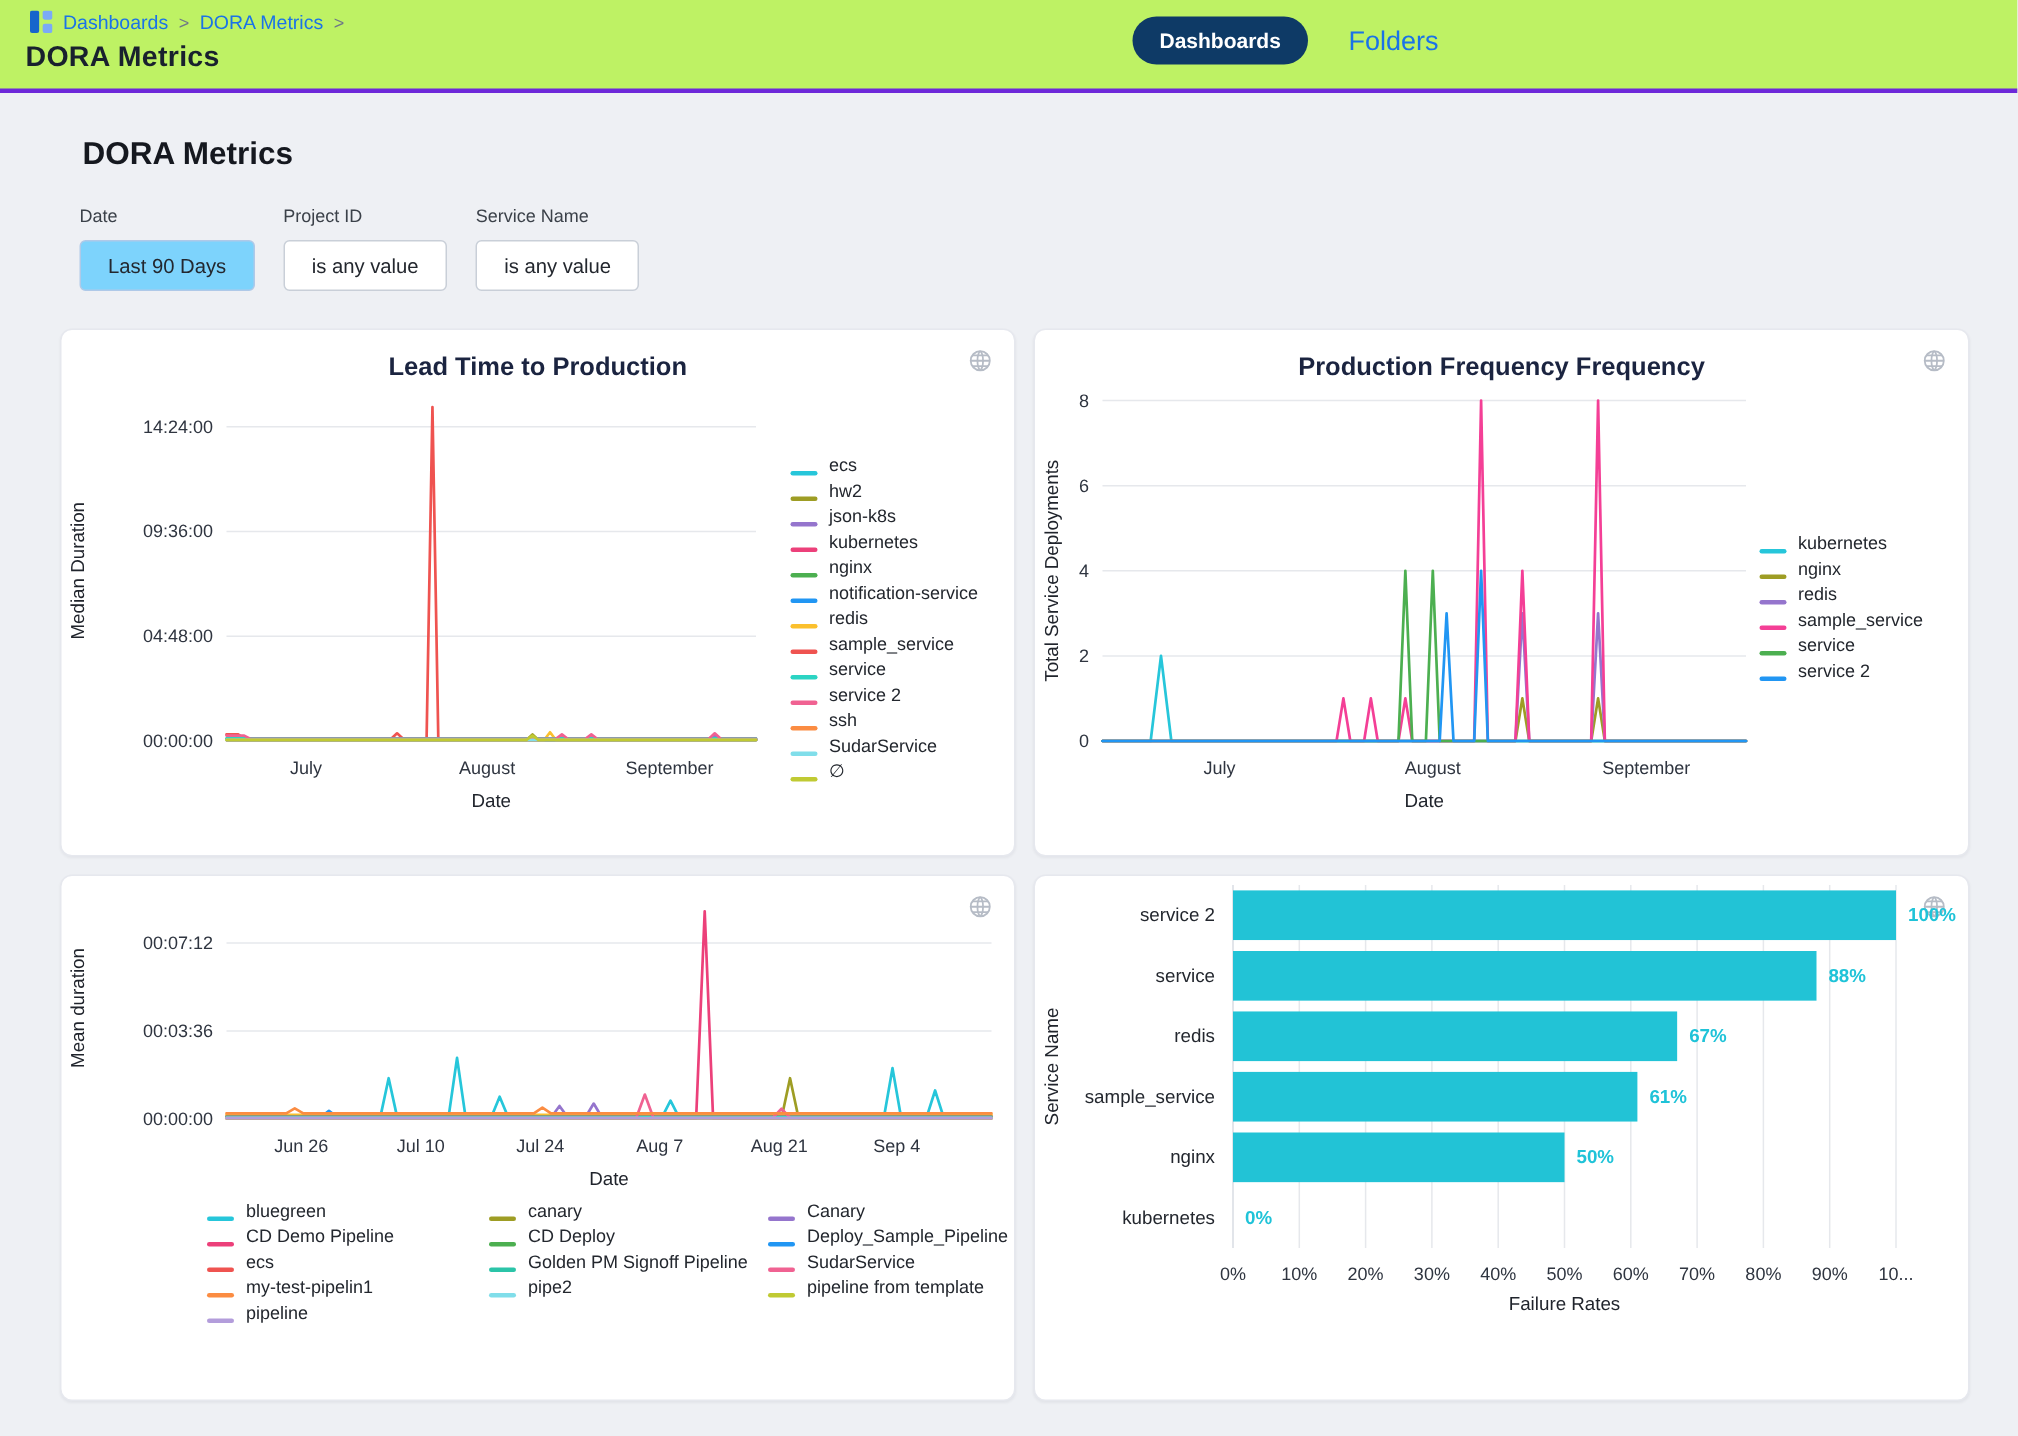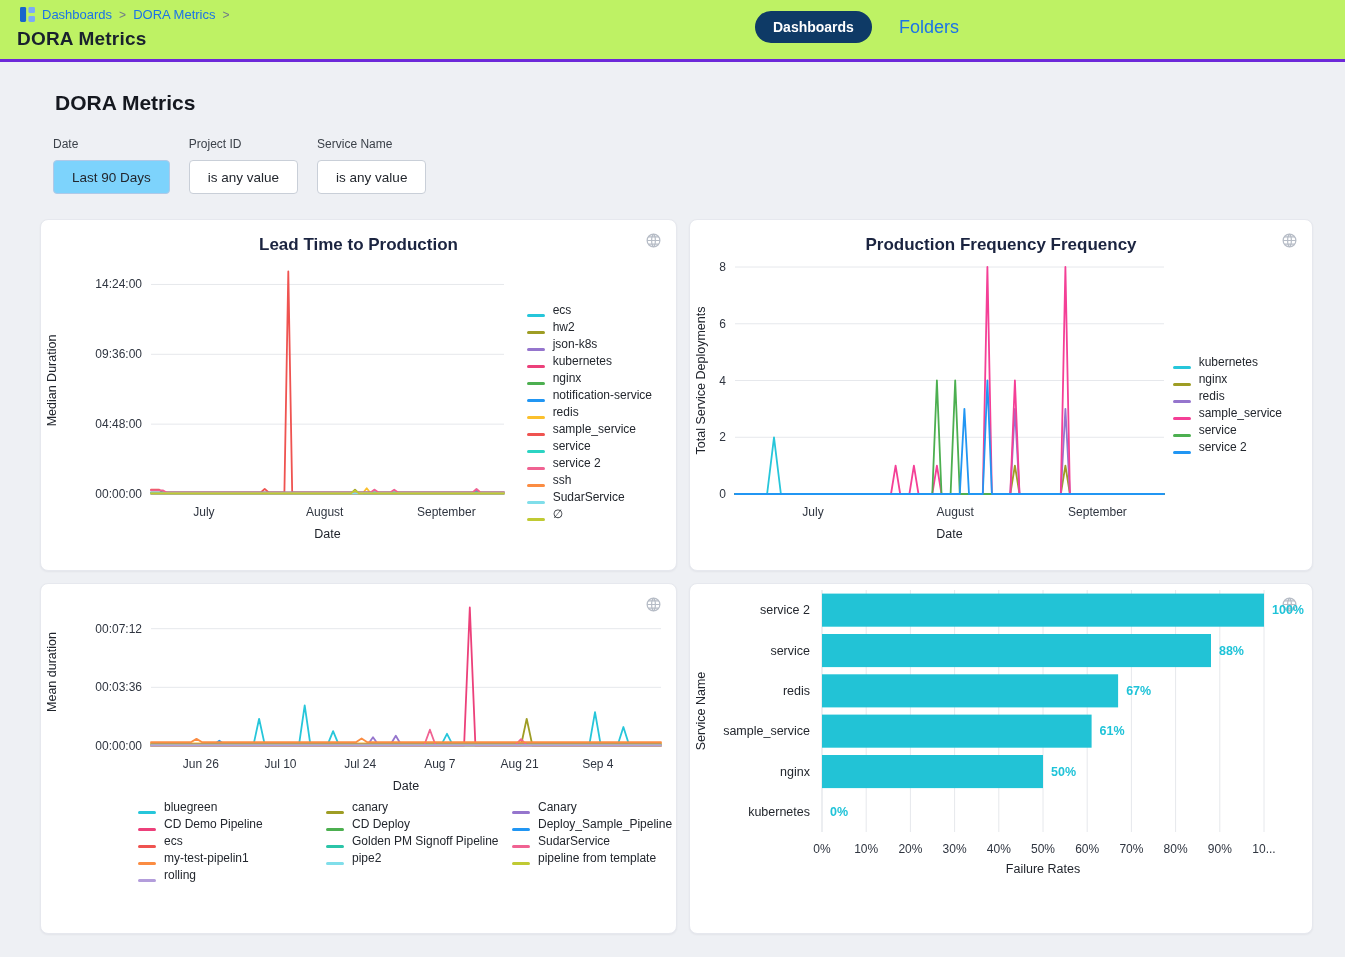--- a/index.html
+++ b/index.html
@@ -326,21 +326,21 @@
           <div class="li">
             <span class="sw" style="background:#80deea"></span>
             <span>pipe2</span>
           </div>
           <div class="li">
             <span class="sw" style="background:#c0ca33"></span>
             <span>pipeline from template</span>
           </div>
           <div class="li">
             <span class="sw" style="background:#b39ddb"></span>
-            <span>rolling</span>
+            <span>pipeline</span>
           </div>
         </div>
       </div>
   </div>
 
   <div class="card h2 card-c4">
     <span class="globe">
       <svg width="17" height="17" viewBox="0 0 24 24" fill="none" stroke="#b6bcc6" stroke-width="1.7">
           <circle cx="12" cy="12" r="9"></circle>
           <path d="M3 12h18M12 3c3.5 3 3.5 15 0 18M12 3c-3.5 3-3.5 15 0 18M4.6 7h14.8M4.6 17h14.8"></path>

